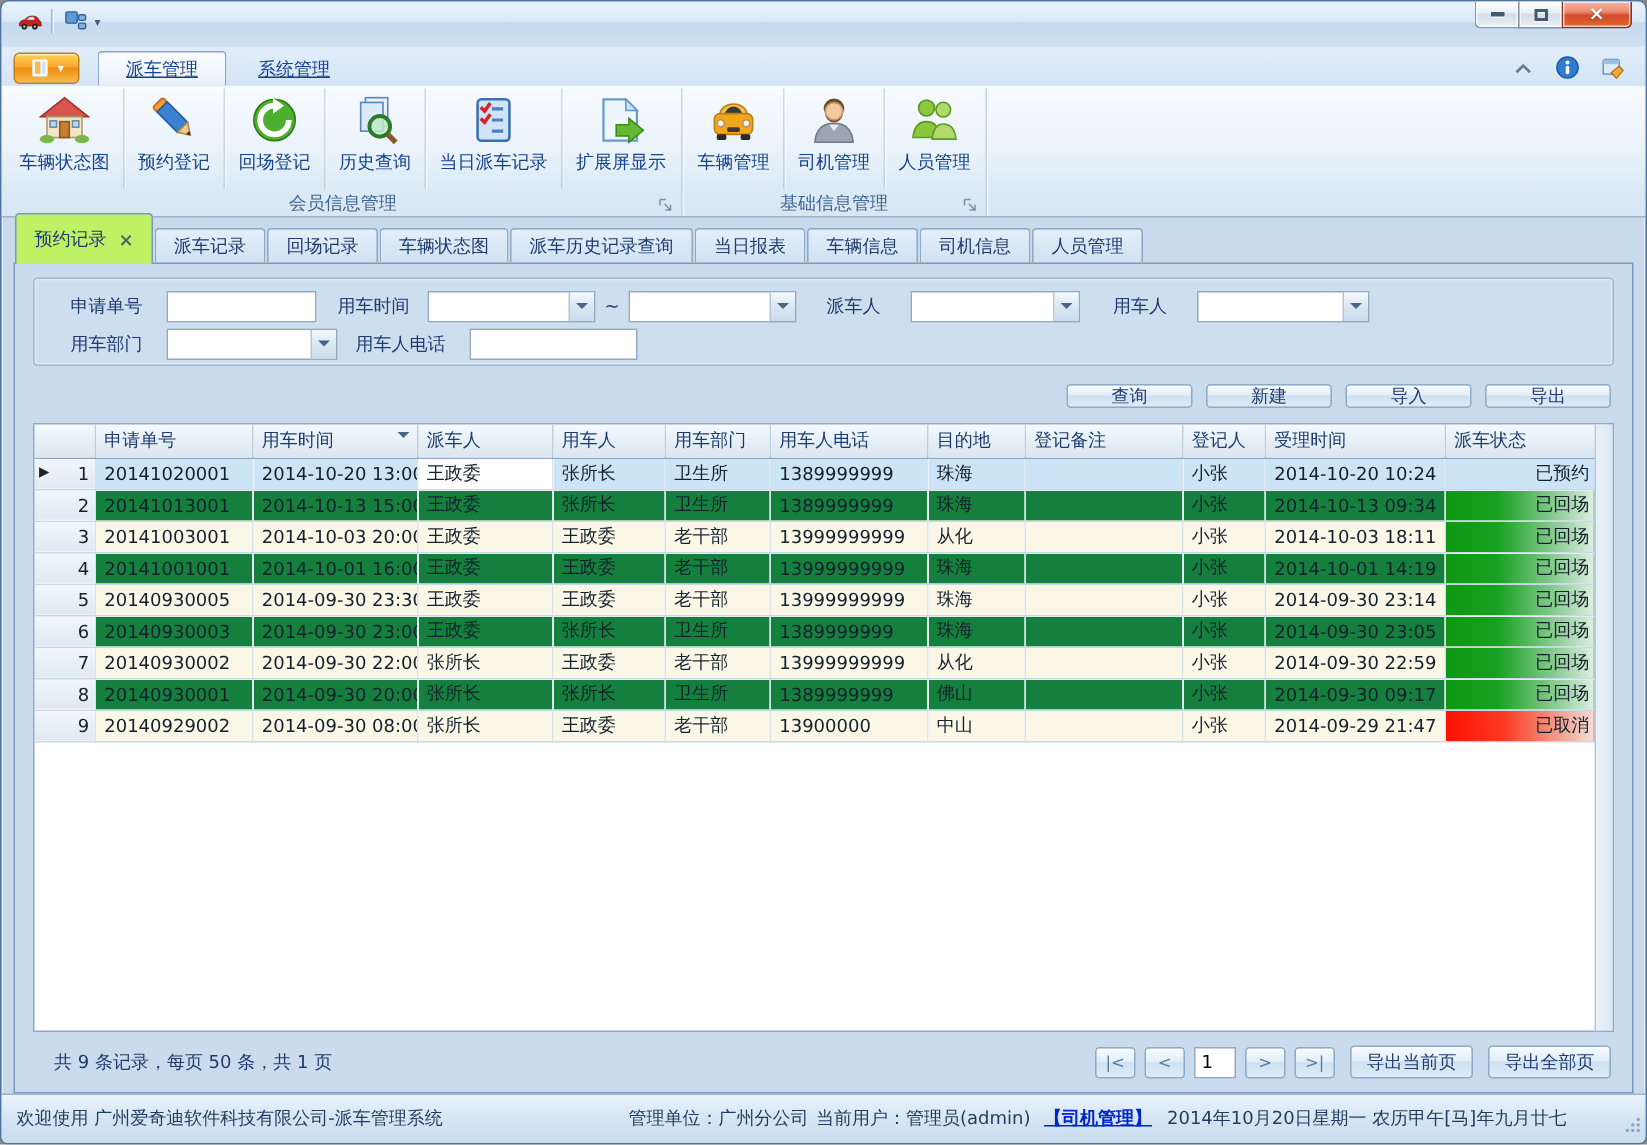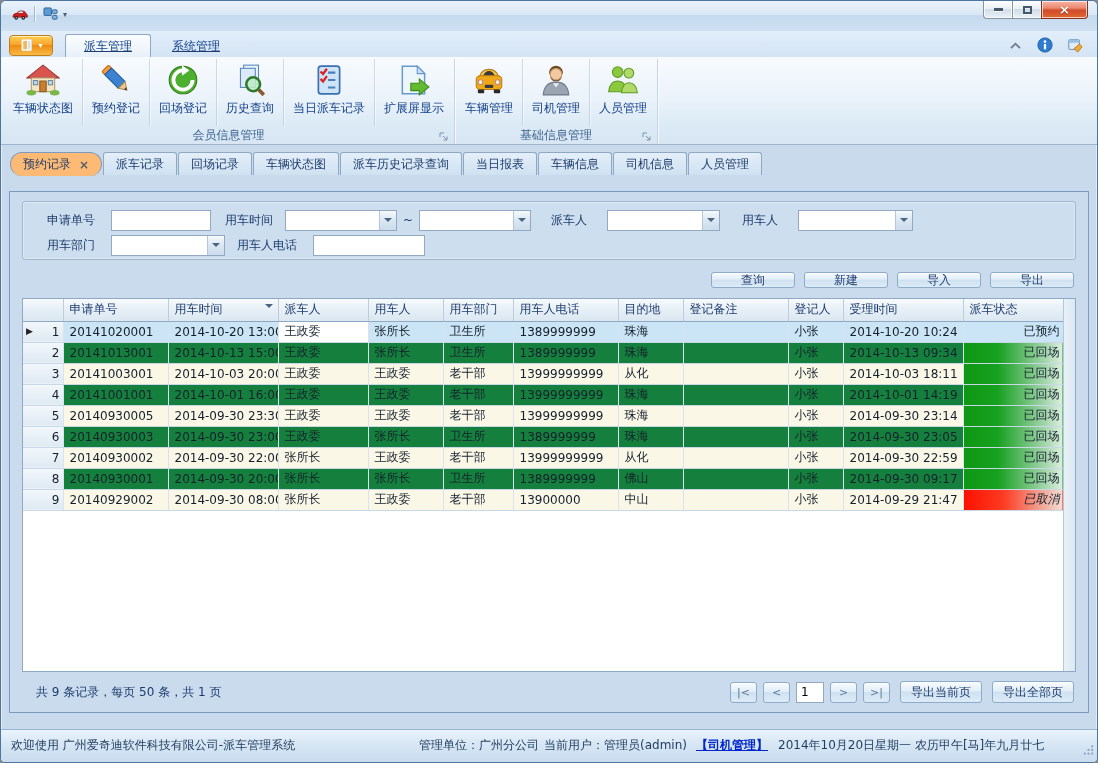--- a/index.html
+++ b/index.html
@@ -94,24 +94,24 @@
   .rg-launcher { position:absolute; right:4px; bottom:3px; width:10px; height:10px; }
   
   .workspace-gap { height:6px; flex:0 0 6px; }
   .doc-tabs { height:24px; flex:0 0 24px; display:flex; align-items:flex-end; padding:0 0 0 9px; }
   .doc-tab {
     height:23px; line-height:21px; padding:0 12px; margin-right:1px;
     border:1px solid #8fa9c4; border-bottom:none; border-radius:3px 3px 0 0;
     background:linear-gradient(#e4eff9,#cfe1f1); color:#1e3c6e; white-space:nowrap;
     display:flex; align-items:center; gap:8px; position:relative; z-index:1;
   }
-  .doc-tab.active { background:#fdba74; border-color:#7a9ac0; margin-bottom:-1px; z-index:3; height:24px;border-radius:12px; }
+  .doc-tab.active { background:#bef264; border-color:#7a9ac0; margin-bottom:-1px; z-index:3; height:34px; }
   .dt-close { color:#55606c; font-weight:bold; font-size:12px; line-height:1; }
   .tab-page {
-    flex:1; margin:16px 8px; border:1px solid #7a9ac0; background:#c9dbed;
+    flex:1; margin:0 8px; border:1px solid #7a9ac0; background:#c9dbed;
     display:flex; flex-direction:column; padding:9px 12px 0; position:relative; z-index:2;
   }
   
   .filter-panel {
     flex:0 0 58px; border:1px solid #a3b8d0; border-radius:3px; background:#cddeee;
     padding:7px 14px 0 24px; box-shadow:inset 0 0 0 1px rgba(255,255,255,.35);
   }
   .filter-row { display:flex; align-items:center; height:22px; margin-bottom:3px; }
   .f-label { white-space:nowrap; }
   .tb, .combo { height:21px; border:1px solid #93a9c1; background:#fff; position:relative; }
@@ -149,21 +149,21 @@
     background:linear-gradient(#f2f7fb,#dfe9f2); border-right:1px solid #8fa9c4;
     text-align:right; padding:0 5px 0 3px; color:#1e3c6e; position:relative;
   }
   .row-arrow { position:absolute; left:3px; top:4px; font-size:9px; color:#222; }
   .row-cream td:not(.indicator) { background:#faf7e7; }
   .row-cyan td:not(.indicator) { background:#15803d; }
   .row-selected td:not(.indicator) { background:#cbe5f6; }
   td.current-cell { background:#fff !important; border:1px dotted #444; padding-left:5px; }
   td.status { text-align:right; padding-right:5px; }
   td.status-green { background:linear-gradient(90deg,#0d9712 0%,#17a120 35%,#a2d5ab 82%,#ddefe0 100%) !important; }
-  td.status-red { background:linear-gradient(90deg,#fd1000 0%,#fd3b22 40%,#efb6a8 85%,#f5ded5 100%) !important;font-style:italic; }
+  td.status-red { background:linear-gradient(90deg,#fd1000 0%,#fd3b22 40%,#efb6a8 85%,#f5ded5 100%) !important; }
   .th-filter { position:absolute; right:5px; top:9px; }
   .v-scroll { width:13px; background:linear-gradient(90deg,#e9f1f8,#dce8f2); border-left:1px solid #b4c8da; }
   
   .grid-footer { flex:0 0 40px; display:flex; align-items:center; padding:0 2px 0 14px; }
   .summary { color:#1e3c6e; }
   .pager { margin-left:auto; display:flex; align-items:center; gap:6px; }
   .pg-btn {
     width:27px; height:21px; border:1px solid #8eabc8; border-radius:3px;
     background:linear-gradient(#f7fbfe,#e2eef8 45%,#cfe1f1 50%,#dcebf6);
     color:#5a7a9a; font-size:11px; display:flex; align-items:center; justify-content:center;

